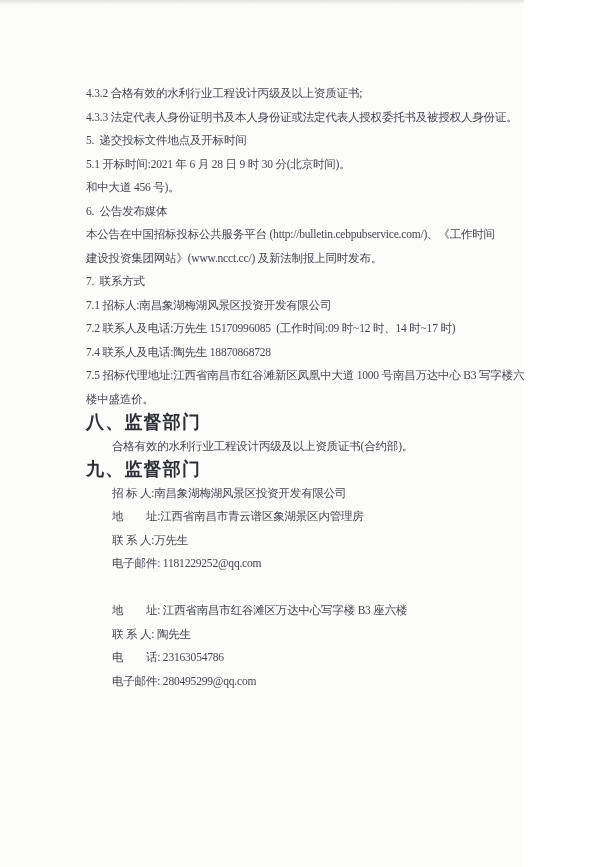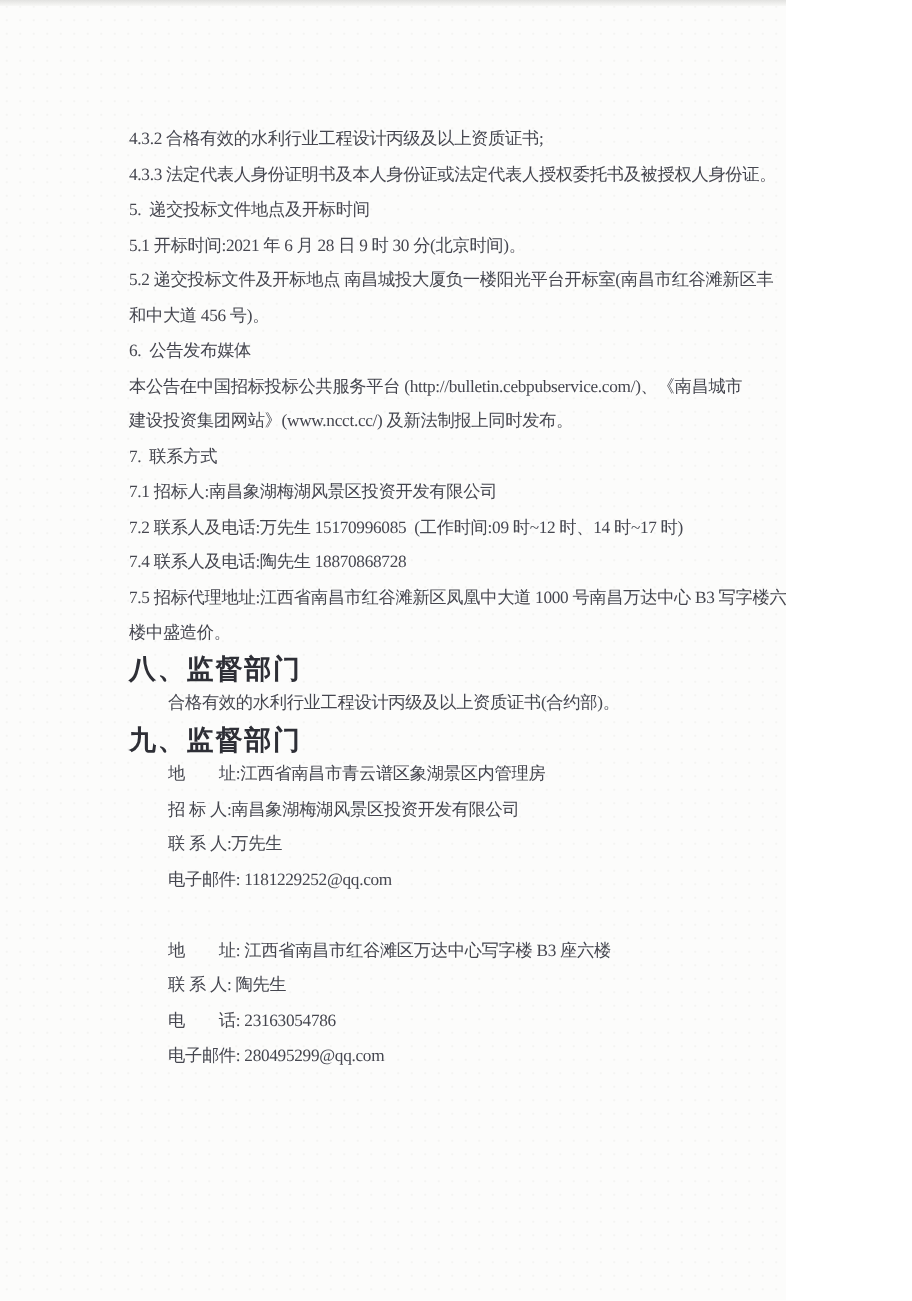--- a/index.html
+++ b/index.html
@@ -43,27 +43,26 @@
 <div class="page">
   <div class="scan-edge-top"></div>
   <div class="content">
 
     <p class="line">4.3.2 合格有效的水利行业工程设计丙级及以上资质证书;</p>
     <p class="line">4.3.3 法定代表人身份证明书及本人身份证或法定代表人授权委托书及被授权人身份证。</p>
 
     <div>
       <p class="line">5.  递交投标文件地点及开标时间</p>
       <p class="line">5.1 开标时间:2021 年 6 月 28 日 9 时 30 分(北京时间)。</p>
-      <p class="line">5.2 递交投标文件及开标地点 南昌城投大厦负一楼阳光平台开标室(南昌市红谷滩新区丰</p>
       <p class="line">和中大道 456 号)。</p>
     </div>
 
     <div>
       <p class="line">6.  公告发布媒体</p>
-      <p class="line">本公告在中国招标投标公共服务平台 (http://bulletin.cebpubservice.com/)、《南昌城市</p>
+      <p class="line">本公告在中国招标投标公共服务平台 (http://bulletin.cebpubservice.com/)、《工作时间</p>
       <p class="line">建设投资集团网站》(www.ncct.cc/) 及新法制报上同时发布。</p>
     </div>
 
     <div>
       <p class="line">7.  联系方式</p>
       <p class="line">7.1 招标人:南昌象湖梅湖风景区投资开发有限公司</p>
       <p class="line">7.2 联系人及电话:万先生 15170996085  (工作时间:09 时~12 时、14 时~17 时)</p>
       <p class="line">7.4 联系人及电话:陶先生 18870868728</p>
       <p class="line">7.5 招标代理地址:江西省南昌市红谷滩新区凤凰中大道 1000 号南昌万达中心 B3 写字楼六</p>
       <p class="line">楼中盛造价。</p>
@@ -71,22 +70,22 @@
 
     <div>
       <p class="line heading">八、监督部门</p>
       <p class="line indent">合格有效的水利行业工程设计丙级及以上资质证书(合约部)。</p>
     </div>
 
     <div>
       <p class="line heading">九、监督部门</p>
 
       <div>
+        <p class="line indent">招 标 人:南昌象湖梅湖风景区投资开发有限公司</p>
         <p class="line indent">地　　址:江西省南昌市青云谱区象湖景区内管理房</p>
-        <p class="line indent">招 标 人:南昌象湖梅湖风景区投资开发有限公司</p>
         <p class="line indent">联 系 人:万先生</p>
         <p class="line indent">电子邮件: 1181229252@qq.com</p>
       </div>
 
       <div class="gap"></div>
 
       <div>
         <p class="line indent">地　　址: 江西省南昌市红谷滩区万达中心写字楼 B3 座六楼</p>
         <p class="line indent">联 系 人: 陶先生</p>
         <p class="line indent">电　　话: 23163054786</p>

